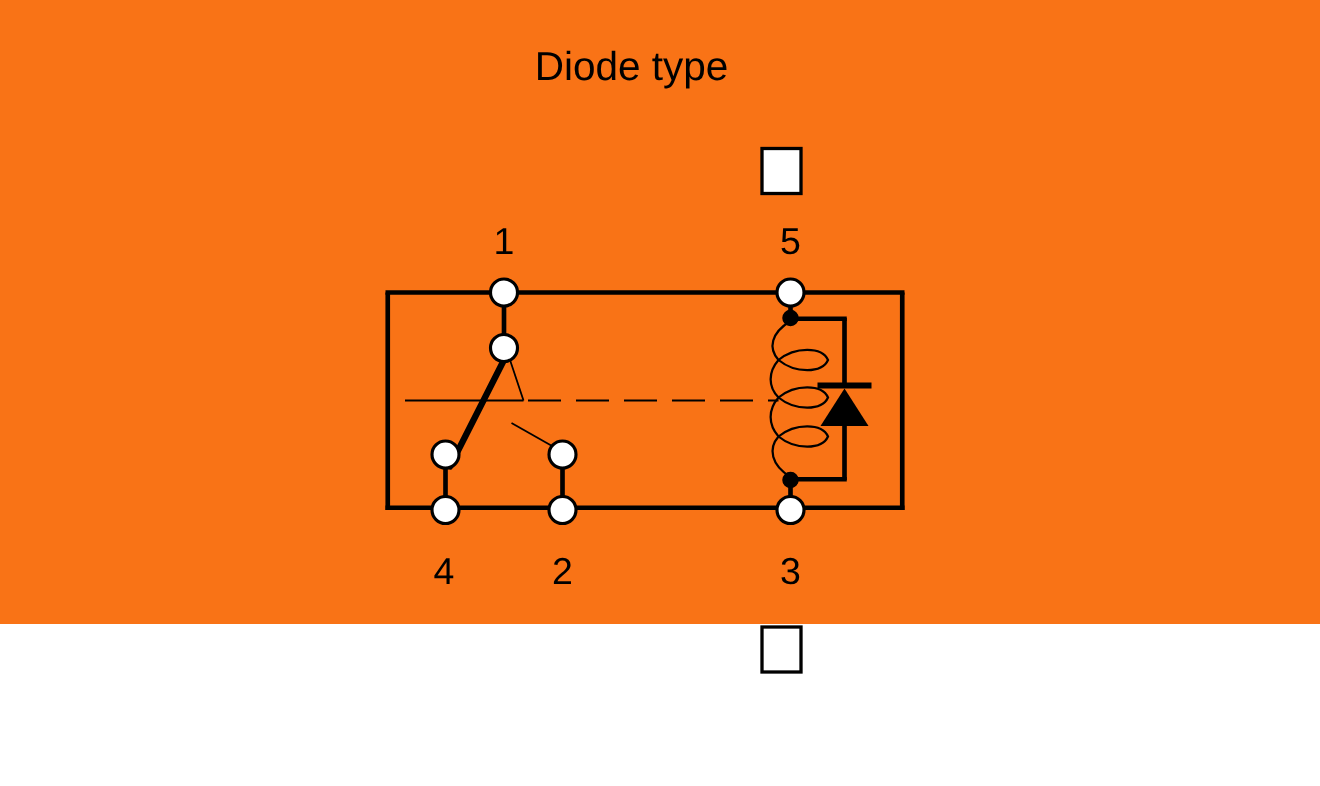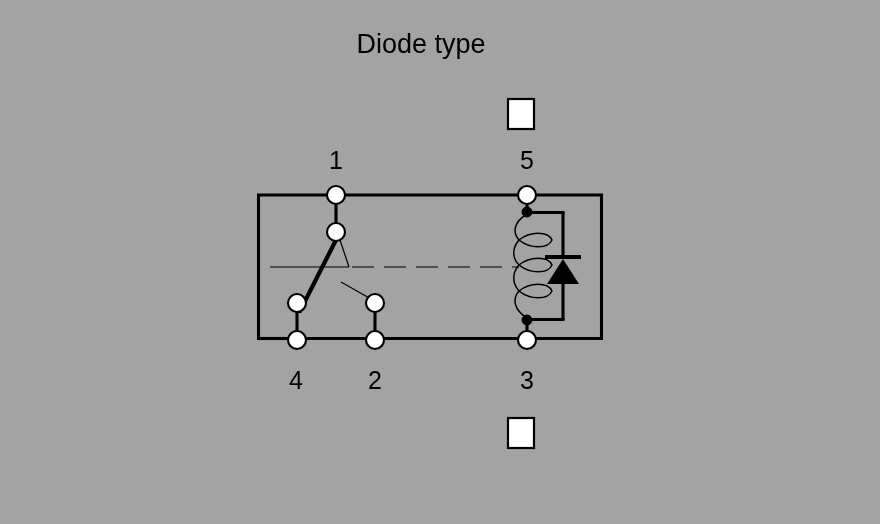--- a/index.html
+++ b/index.html
@@ -11,22 +11,22 @@
   body {
     width: 880px;
     height: 524px;
     overflow: hidden;
     font-family: "Liberation Sans", sans-serif;
     color: #000000;
   }
   #canvas {
     position: relative;
     width: 880px;
-    height: 524px;
-    background: #a3a3a3;
+    height: 416px;
+    background: #f97316;
   }
   #schematic {
     position: absolute;
     left: 0;
     top: 0;
     width: 880px;
     height: 524px;
     display: block;
   }
   .diagram-title {

